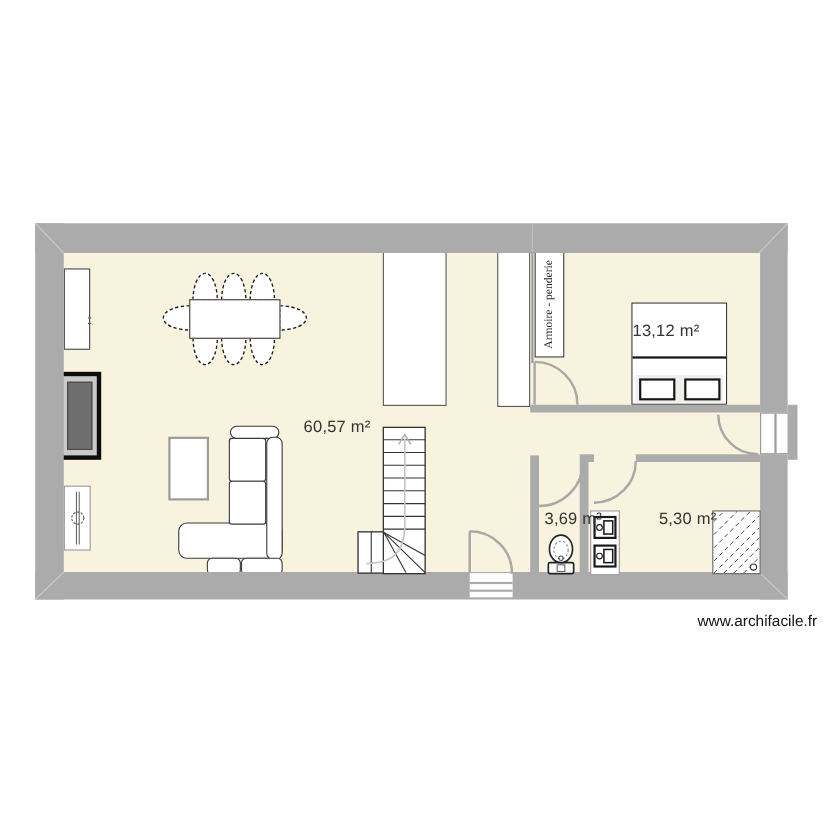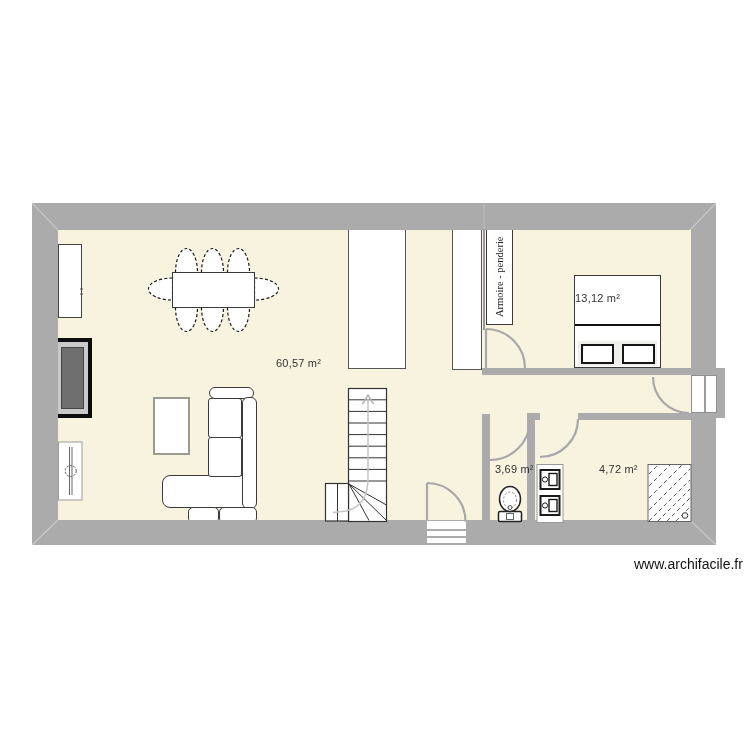--- a/index.html
+++ b/index.html
@@ -1,21 +1,21 @@
 <!DOCTYPE html>
 <html><head>
 <meta charset="utf-8">
 <style>
   html,body{margin:0;padding:0;background:#ffffff;}
   #canvas{position:relative;width:750px;height:750px;background:#ffffff;overflow:hidden;
           font-family:"Liberation Sans", sans-serif;}
   .abs{position:absolute;box-sizing:border-box;}
   .wall{background:#ababab;}
   .furn{background:#ffffff;border:1px solid #3a3a3a;}
-  .room-label{font-size:11px;color:#333;white-space:nowrap;letter-spacing:0.2px;}
+  .room-label{font-size:15px;color:#333;white-space:nowrap;letter-spacing:0.2px;}
   svg{position:absolute;left:0;top:0;pointer-events:none;}
   .closet-label{writing-mode:vertical-rl;transform:rotate(180deg);
     font-family:"Liberation Serif", serif;font-size:10.5px;color:#222;
     height:100%;width:100%;display:flex;align-items:center;justify-content:center;
     white-space:nowrap;}
   #watermark{font-size:14px;color:#111;width:110px;text-align:left;}
 </style>
 </head>
 <body>
 
@@ -189,19 +189,19 @@
       <line x1="72" y1="447" x2="72" y2="495" stroke="#666" stroke-width="1"></line>
       <circle cx="70.7" cy="471" r="5.5" fill="none" stroke="#555" stroke-width="1" stroke-dasharray="2,1.5"></circle>
     </g>
 
     <g stroke="#555" stroke-width="1">
       <line x1="80" y1="289" x2="83" y2="289"></line>
       <line x1="80" y1="294" x2="83" y2="294"></line>
     </g>
   </svg>
 
-  <div class="abs room-label" style="left:276px;top:357px;text-align:center;">60,57 m²</div>
+  <div class="abs room-label" style="left:276px;top:380px;text-align:center;">60,57 m²</div>
   <div class="abs room-label" style="left:575px;top:292px;">13,12 m²</div>
   <div class="abs room-label" style="left:495px;top:463px;">3,69 m²</div>
-  <div class="abs room-label" style="left:599px;top:463px;">4,72 m²</div>
+  <div class="abs room-label" style="left:599px;top:463px;">5,30 m²</div>
 
   <div id="watermark" class="abs" style="left:634px;top:556px;">www.archifacile.fr</div>
 </div>
 
 </body></html>

